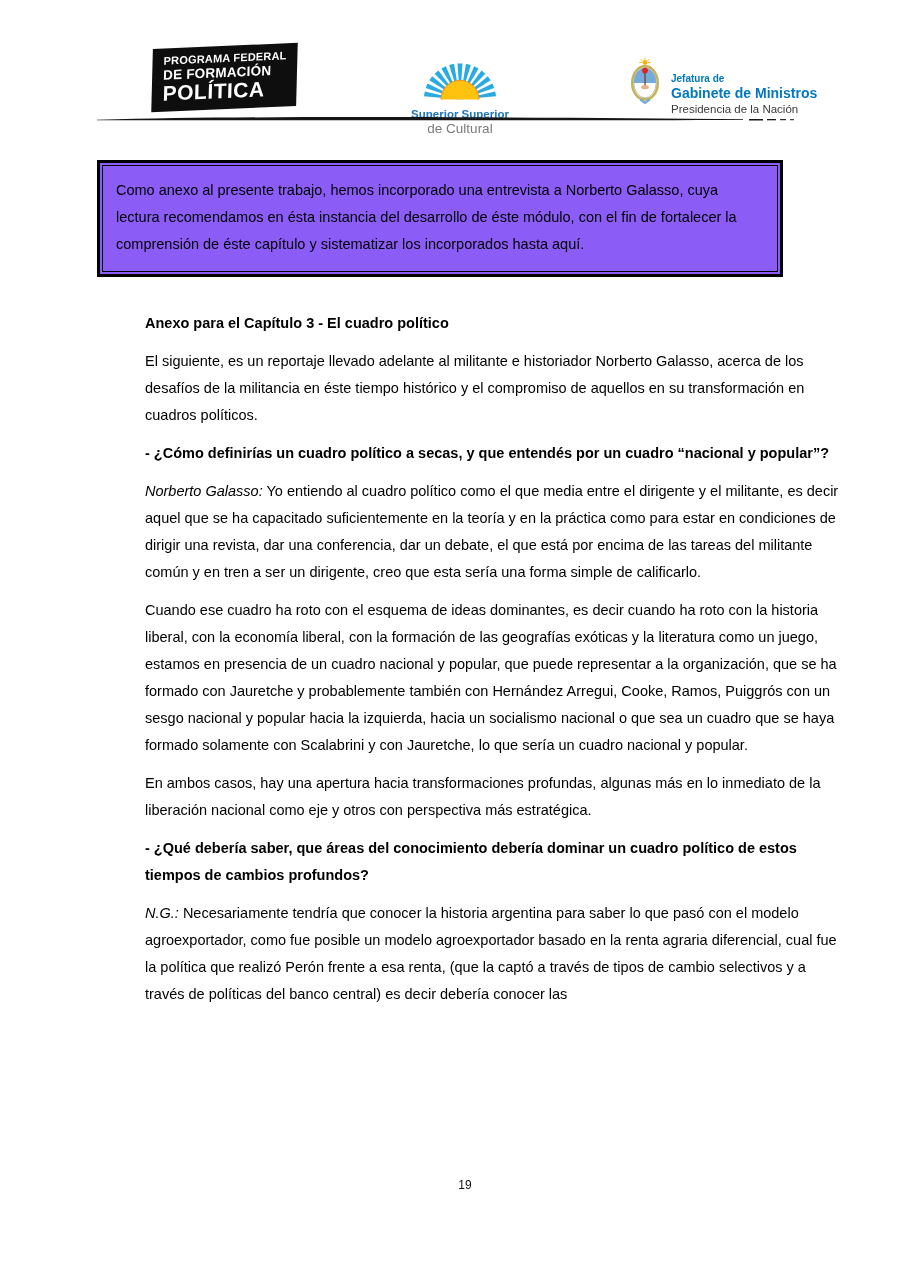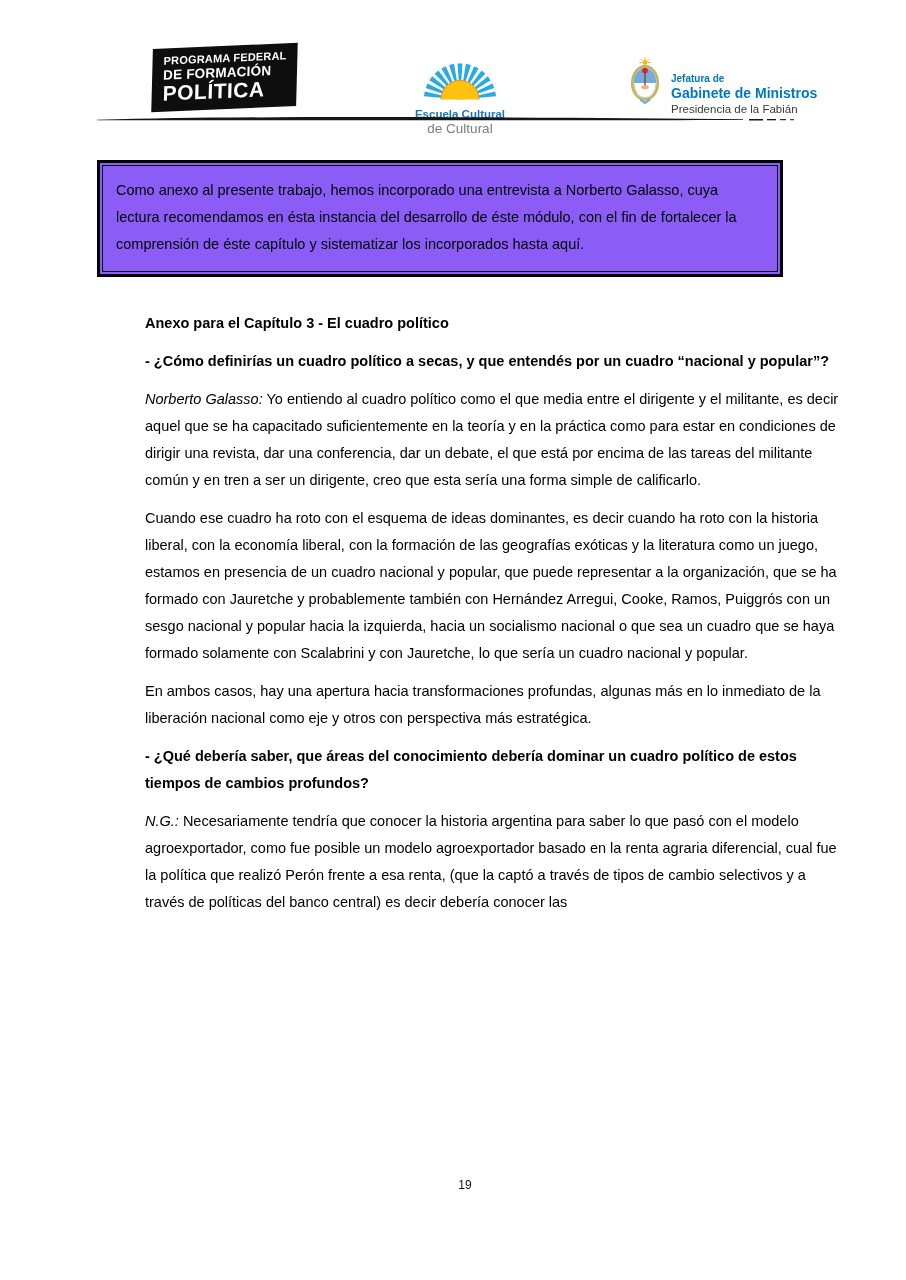--- a/index.html
+++ b/index.html
@@ -79,21 +79,21 @@
         <polygon points="50,54 43.1,12.6 37.4,13.9"></polygon>
         <polygon points="50,54 33.6,15.3 28.4,18"></polygon>
         <polygon points="50,54 25,20.2 20.6,24"></polygon>
         <polygon points="50,54 17.8,27 14.4,31.7"></polygon>
         <polygon points="50,54 12.4,35.3 10.2,40.7"></polygon>
         <polygon points="50,54 9.1,44.6 8.2,50.3"></polygon>
       </g>
       <path d="M28,54 A22,22 0 0 1 72,54 Z" fill="#FFC20E"></path>
       <path d="M28,54 A22,22 0 0 1 72,54" fill="none" stroke="#F7941D" stroke-width="1.2"></path>
     </svg>
-    <div class="school-l1">Escuela Cultural</div>
+    <div class="school-l1">Superior Superior</div>
     <div class="school-l2">de Cultural</div>
   </div>
 
   <div class="hdr-cabinet">
     <svg width="38" height="50" viewBox="0 0 40 50" aria-hidden="true">
       <g stroke="#F6B40E" stroke-width="1">
         <line x1="20" y1="0.5" x2="20" y2="3"></line>
         <line x1="15.5" y1="2" x2="17.5" y2="4"></line>
         <line x1="24.5" y1="2" x2="22.5" y2="4"></line>
         <line x1="14" y1="5.5" x2="17" y2="5.5"></line>
@@ -104,39 +104,40 @@
       <ellipse cx="20" cy="27" rx="11.8" ry="15.8" fill="#ffffff" stroke="#8C8C8C" stroke-width="0.6"></ellipse>
       <path d="M8.2,27 A11.8,15.8 0 0 1 31.8,27 Z" fill="#75AADB"></path>
       <rect x="19.3" y="15" width="1.4" height="17" fill="#6b4a2b"></rect>
       <circle cx="20" cy="14" r="3" fill="#E32119"></circle>
       <ellipse cx="20" cy="31.5" rx="4" ry="2.2" fill="#E8B08A"></ellipse>
       <path d="M15,44.5 L20,48 L25,44.5" fill="none" stroke="#75AADB" stroke-width="2.4"></path>
     </svg>
     <div class="cabinet-text">
       <div class="c1">Jefatura de</div>
       <div class="c2">Gabinete de Ministros</div>
-      <div class="c3">Presidencia de la Fabián</div>
+      <div class="c3">Presidencia de la Nación</div>
     </div>
   </div>
 
   <svg class="divider" width="702" height="14" viewBox="0 0 702 14" aria-hidden="true">
     <path d="M2 7.7 C 90 5.6, 180 4.9, 300 5.1 C 430 5.3, 545 6.1, 648 7.1 L 648 7.7 C 545 8.6, 430 8.4, 300 8.2 C 180 8.0, 90 8.5, 2 8.2 Z" fill="#161616"></path>
     <rect x="654" y="7" width="14" height="1.5" fill="#161616"></rect>
     <rect x="672" y="7" width="9" height="1.3" fill="#161616"></rect>
     <rect x="685" y="7.1" width="6" height="1.1" fill="#161616"></rect>
     <rect x="695" y="7.2" width="4" height="1" fill="#161616"></rect>
   </svg>
 
   <div class="note-box">
     <div class="note-inner">Como anexo al presente trabajo, hemos incorporado una entrevista a Norberto Galasso, cuya lectura recomendamos en ésta instancia del desarrollo de éste módulo, con el fin de fortalecer la comprensión de éste capítulo y sistematizar los incorporados hasta aquí.</div>
   </div>
 
   <div class="article">
     <h2>Anexo para el Capítulo 3 - El cuadro político</h2>
 
+    <p><span>El siguiente, es un reportaje llevado adelante al militante e historiador Norberto Galasso, acerca de los desafíos de la militancia en éste tiempo histórico y el compromiso de aquellos en su transformación en cuadros políticos.</span></p>
 
 
     <p class="question"><span>- ¿Cómo definirías un cuadro político a secas, y que entendés por un cuadro “nacional y popular”?</span></p>
 
     <p><em class="lead">Norberto Galasso:</em> <span>Yo entiendo al cuadro político como el que media entre el dirigente y el militante, es decir aquel que se ha capacitado suficientemente en la teoría y en la práctica como para estar en condiciones de dirigir una revista, dar una conferencia, dar un debate, el que está por encima de las tareas del militante común y en tren a ser un dirigente, creo que esta sería una forma simple de calificarlo.</span></p>
 
     <p><span>Cuando ese cuadro ha roto con el esquema de ideas dominantes, es decir cuando ha roto con la historia liberal, con la economía liberal, con la formación de las geografías exóticas y la literatura como un juego, estamos en presencia de un cuadro nacional y popular, que puede representar a la organización, que se ha formado con Jauretche y probablemente también con Hernández Arregui, Cooke, Ramos, Puiggrós con un sesgo nacional y popular hacia la izquierda, hacia un socialismo nacional o que sea un cuadro que se haya formado solamente con Scalabrini y con Jauretche, lo que sería un cuadro nacional y popular.</span></p>
 
     <p><span>En ambos casos, hay una apertura hacia transformaciones profundas, algunas más en lo inmediato de la liberación nacional como eje y otros con perspectiva más estratégica.</span></p>
 

